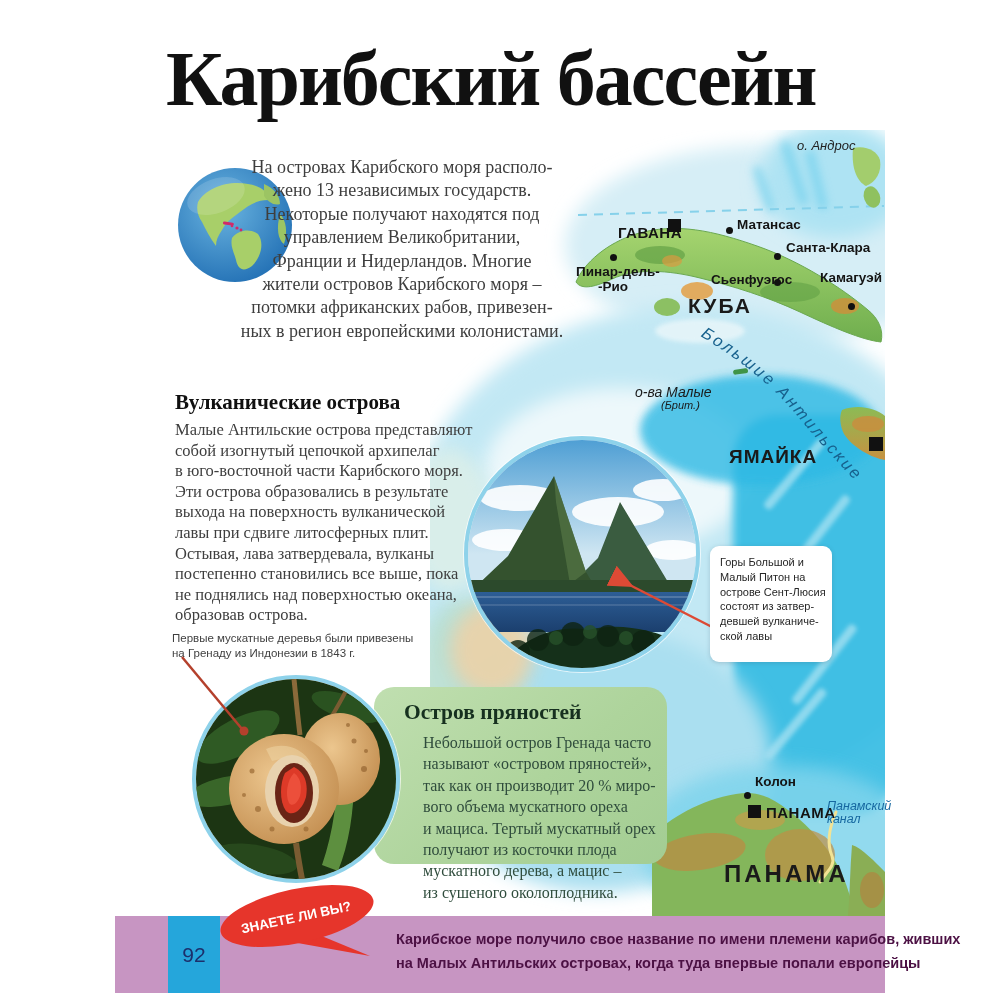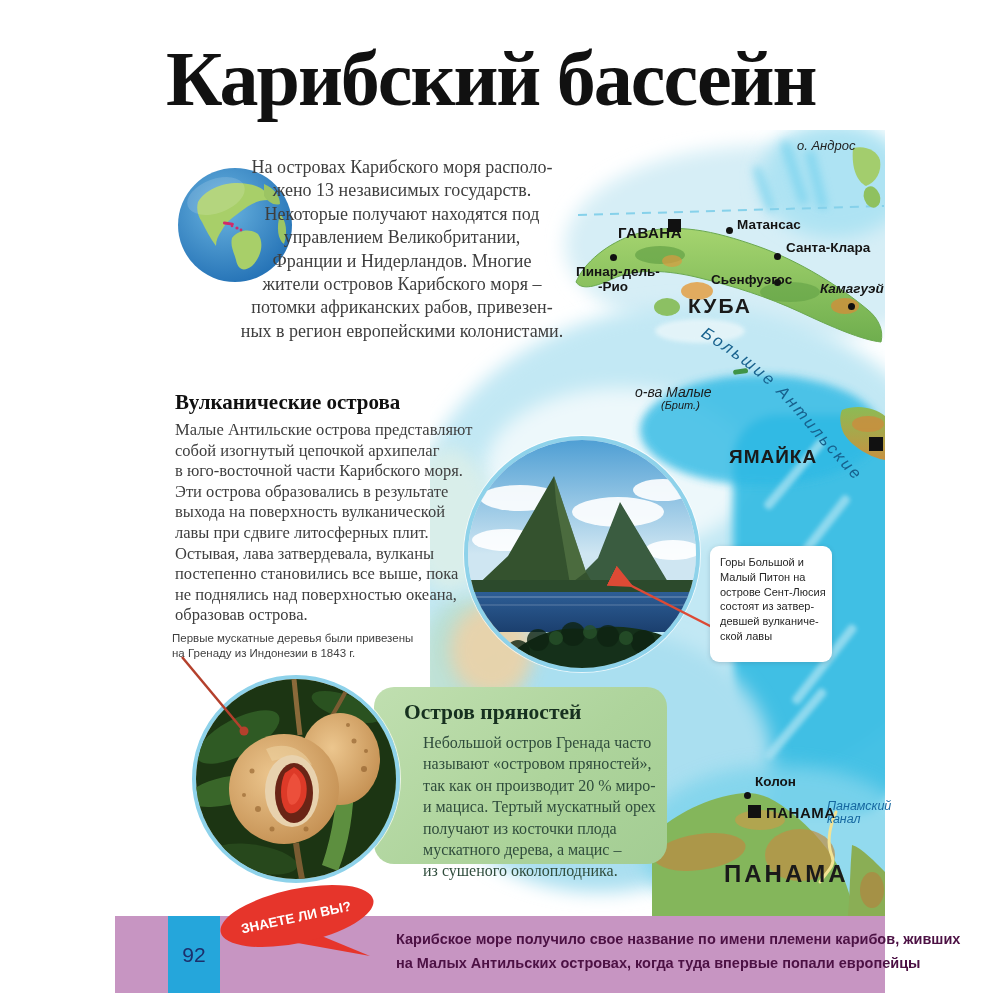--- a/index.html
+++ b/index.html
@@ -218,41 +218,42 @@
   <div class="sq" style="left:668px;top:219px;"></div>
   <div class="dot" style="left:726px;top:227px;"></div>
   <div class="lbl city" style="left:737px;top:217px;">Матансас</div>
   <div class="lbl city" style="left:786px;top:240px;">Санта-Клара</div>
   <div class="dot" style="left:774px;top:253px;"></div>
   <div class="dot" style="left:610px;top:254px;"></div>
   <div class="lbl city" style="left:576px;top:264px;">Пинар-дель-</div>
   <div class="lbl city" style="left:598px;top:279px;">-Рио</div>
   <div class="lbl city" style="left:711px;top:272px;">Сьенфуэгос</div>
   <div class="dot" style="left:774px;top:279px;"></div>
-  <div class="lbl city" style="left:820px;top:281px;font-style:italic;">Камагуэй</div>
+  <div class="lbl city" style="left:820px;top:270px;">Камагуэй</div>
   <div class="dot" style="left:848px;top:303px;"></div>
   <div class="lbl country" style="left:688px;top:294px;font-size:21px;letter-spacing:2px;">КУБА</div>
   <div class="lbl it" style="left:635px;top:384px;font-size:14px;color:#1b1b1b;">о-ва Малые</div>
   <div class="lbl it" style="left:661px;top:399px;font-size:11px;color:#1b1b1b;">(Брит.)</div>
   <div class="lbl country" style="left:729px;top:446px;font-size:19px;letter-spacing:1px;">ЯМАЙКА</div>
   <div class="sq" style="left:869px;top:437px;width:14px;height:14px;"></div>
   <div class="lbl city" style="left:734px;top:774px;padding-left:21px;">Колон</div>
   <div class="dot" style="left:744px;top:792px;"></div>
   <div class="sq" style="left:748px;top:805px;"></div>
   <div class="lbl capital" style="left:766px;top:804px;">ПАНАМА</div>
   <div class="lbl it" style="left:827px;top:799px;font-size:12.5px;color:#1668a0;">Панамский</div>
   <div class="lbl it" style="left:827px;top:812px;font-size:12.5px;color:#1668a0;">канал</div>
   <div class="lbl country" style="left:724px;top:860px;font-size:24px;letter-spacing:3px;">ПАНАМА</div>
 
   <div class="spice-box">
     <div class="spice-head">Остров пряностей</div>
     <div class="spice-body">
       <div>Небольшой остров Гренада часто</div>
       <div>называют «островом пряностей»,</div>
       <div>так как он производит 20 % миро-</div>
+      <div>вого объема мускатного ореха</div>
       <div>и мациса. Тертый мускатный орех</div>
       <div>получают из косточки плода</div>
       <div>мускатного дерева, а мацис –</div>
       <div>из сушеного околоплодника.</div>
     </div>
   </div>
 
   <div class="photo photo-pitons">
     <svg width="228" height="228" viewBox="0 0 228 228">
       <defs>

